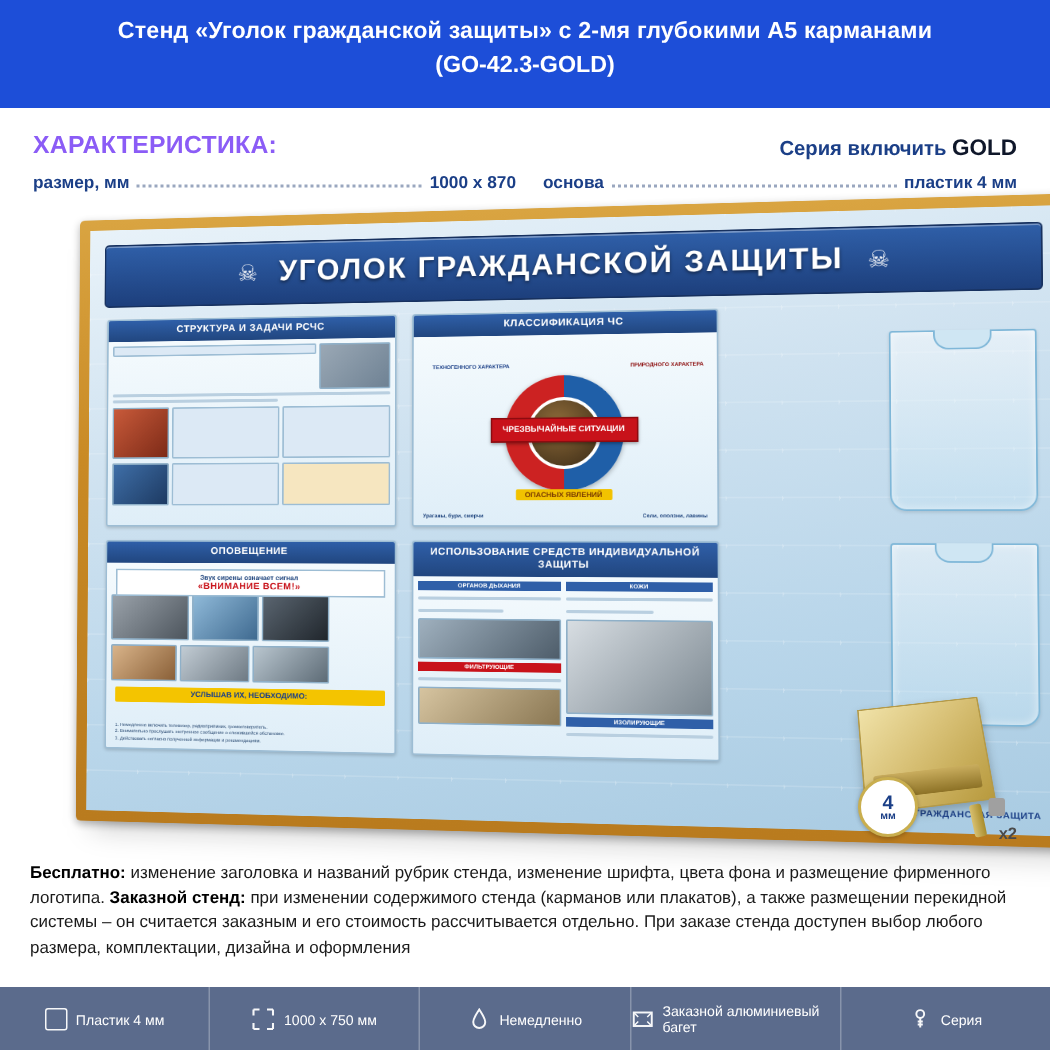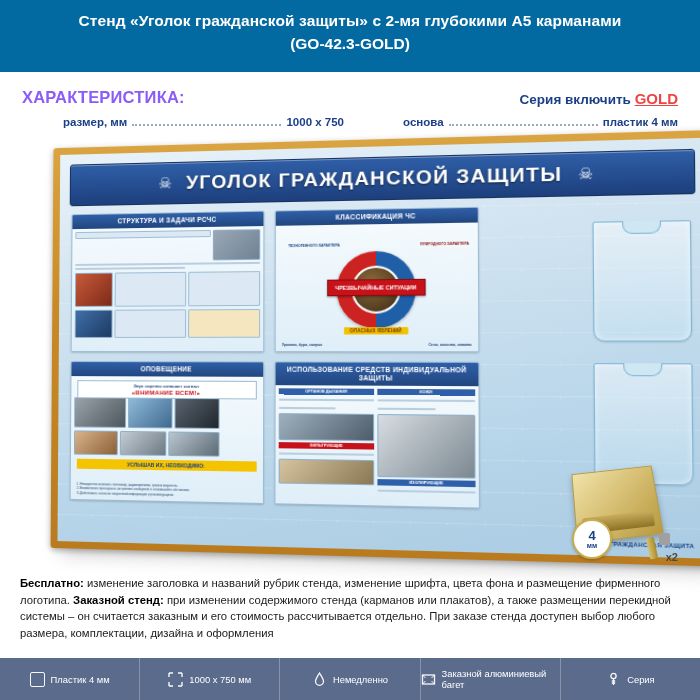--- a/index.html
+++ b/index.html
@@ -7,21 +7,21 @@
   body {
     width: 700px; height: 700px;
     font-family: "Liberation Sans", sans-serif;
     background: #ffffff;
     overflow: hidden;
     position: relative;
   }
 
   
   .header {
-    background: #0369a1;
+    background: #1d4ed8;
     color: #ffffff;
     text-align: center;
     padding: 10px 30px 12px 30px;
     height: 72px;
   }
   .header .line1 {
     font-size: 15.5px; font-weight: bold; letter-spacing: .1px; line-height: 21px;
   }
   .header .line2 {
     font-size: 15.5px; font-weight: bold; line-height: 21px; margin-top: 2px;
@@ -30,27 +30,27 @@
   
   .spec {
     padding: 16px 22px 0 22px;
     position: relative;
   }
   .spec-top { display: flex; align-items: flex-end; justify-content: space-between; }
   .spec-title {
     color: #8b5cf6; font-size: 16.5px; font-weight: bold; letter-spacing: .2px;
   }
   .series { font-size: 13.5px; font-weight: bold; color: #1b3f87; }
-  .series .gold { color: #ef4444; font-size: 15px; text-decoration: underline; }
+  .series .gold { color: #0f172a; font-size: 15px; }
 
   .spec-row {
     display: flex; align-items: baseline; margin-top: 9px;
     font-size: 11.5px; color: #1b3f87; font-weight: bold;
   }
-  .spec-label { white-space: nowrap; margin-left: 41px; }
+  .spec-label { white-space: nowrap; }
   .dots { flex: 1; border-bottom: 2px dotted #9aa7bf; margin: 0 5px 3px 5px; height: 1px; }
   .spec-val { white-space: nowrap; color: #1b3f87; font-weight: bold; }
   .spec-gap { width: 18px; }
 
   
   .product {
     position: relative;
     margin: 10px 0 0 0;
     height: 430px;
   }
@@ -287,21 +287,21 @@
   <div class="spec-top">
     <div class="spec-title">ХАРАКТЕРИСТИКА:</div>
     <div class="series">
       <span>Серия включить</span>
       <span class="gold">GOLD</span>
     </div>
   </div>
   <div class="spec-row">
     <span class="spec-label">размер, мм</span>
     <span class="dots"></span>
-    <span class="spec-val">1000 x 750</span>
+    <span class="spec-val">1000 x 870</span>
     <span class="spec-gap"></span>
     <span class="spec-label">основа</span>
     <span class="dots"></span>
     <span class="spec-val">пластик 4 мм</span>
   </div>
 </div>
 
 <div class="product">
   <div class="board-wrap">
     <div class="board-shadow"></div>

